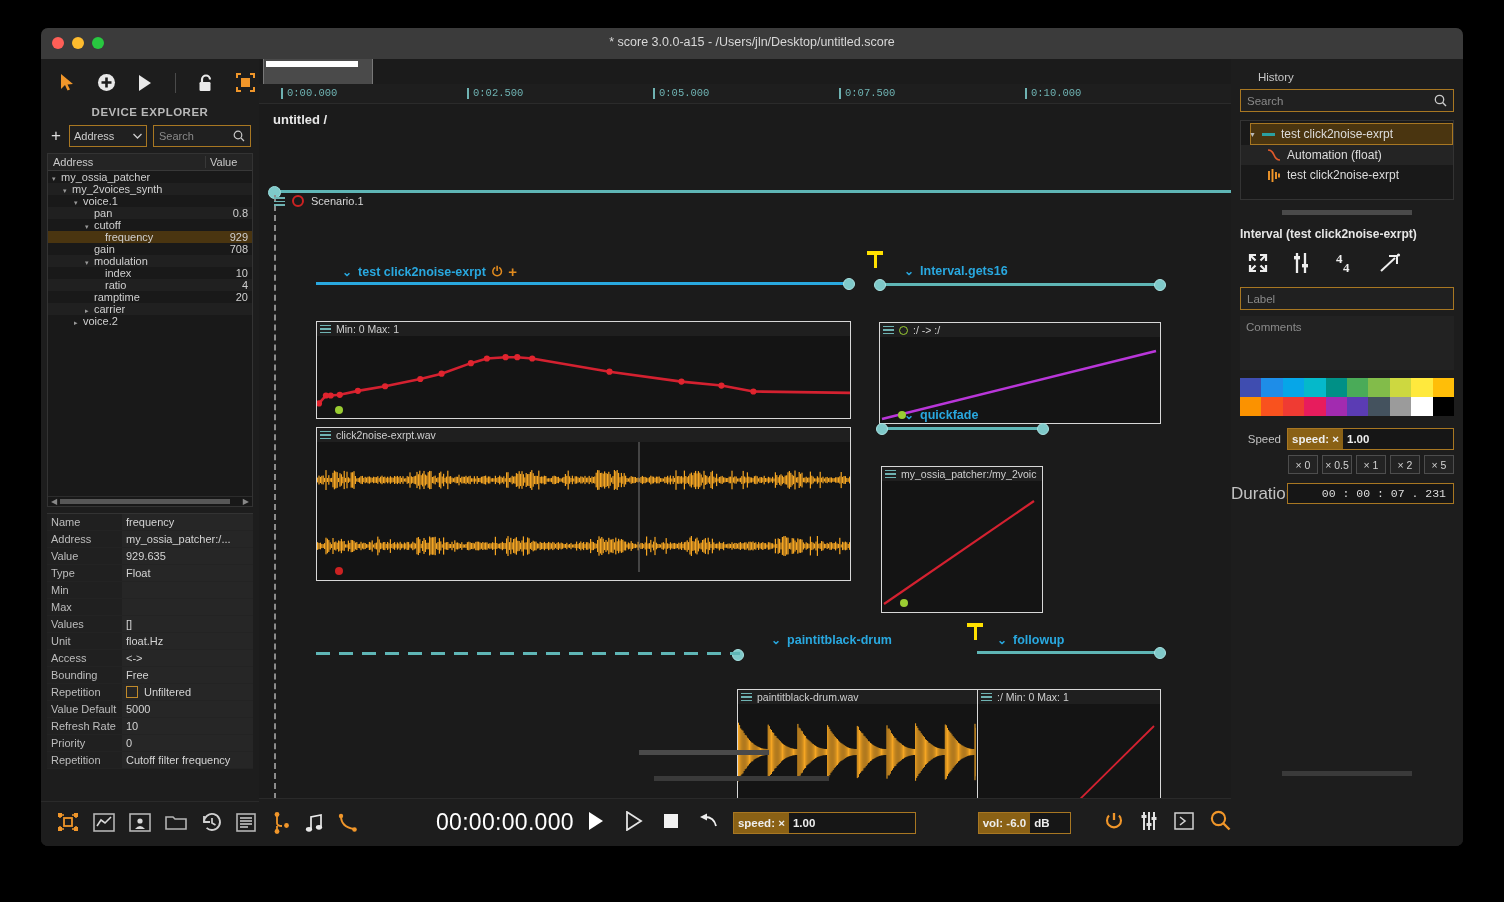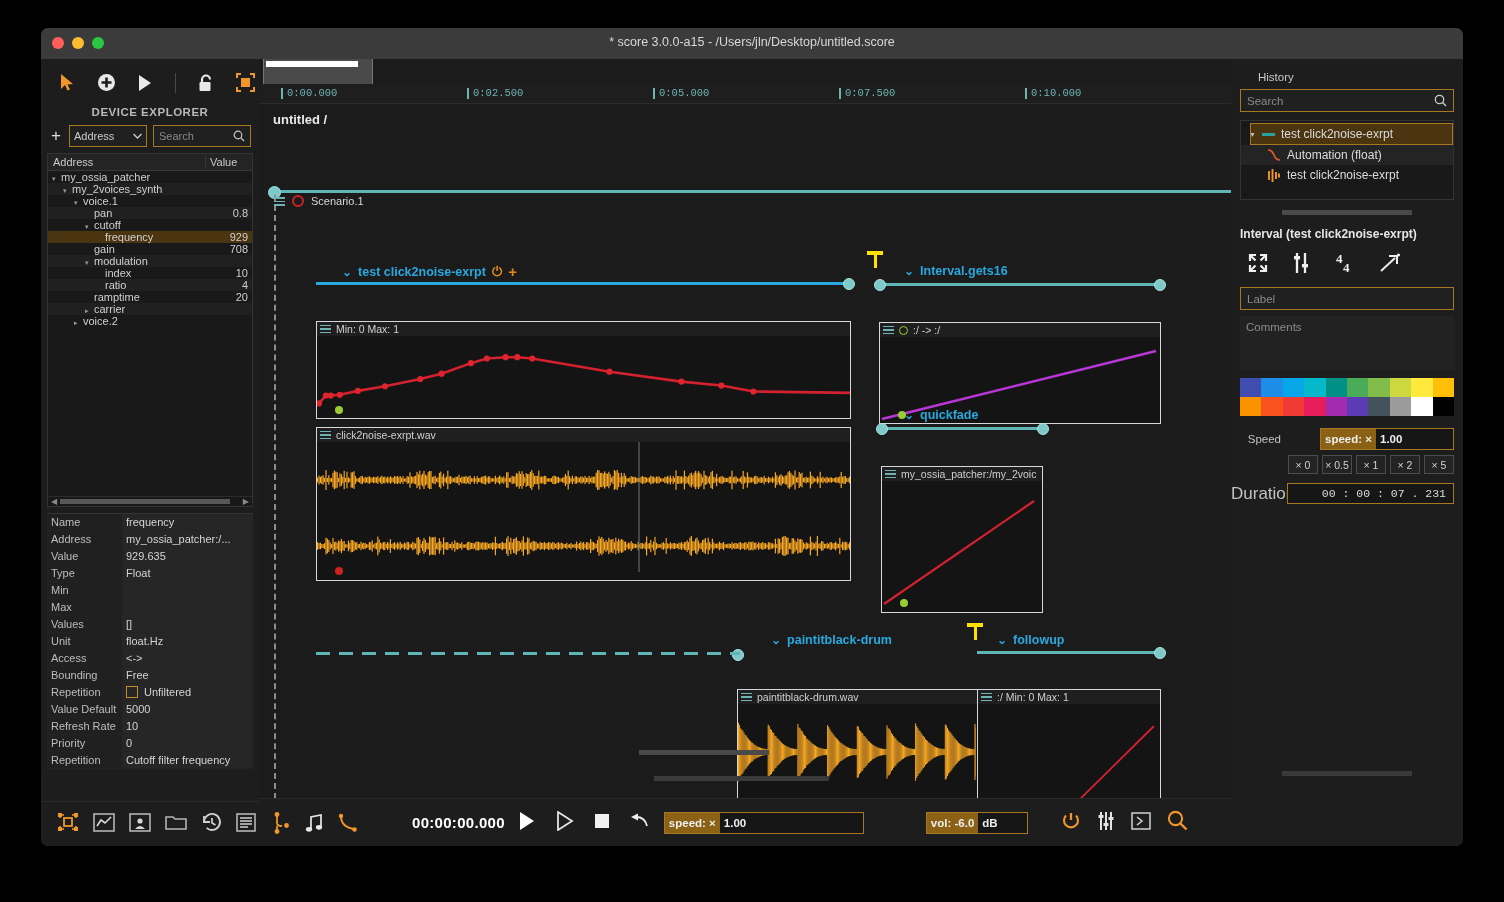--- a/index.html
+++ b/index.html
@@ -77,21 +77,21 @@
   .reddot{position:absolute;width:8px;height:8px;border-radius:50%;background:#cc2222;}
   .ocirc-sm{width:7px;height:7px;border:1.5px solid #9acd32;border-radius:50%;display:inline-block;}
 
   .marker{position:absolute;width:16px;}
   .marker .bar{height:4px;background:#ffe000;}
   .marker .stem{width:3px;height:13px;background:#ffe000;margin:0 auto;}
 
   
   .transport{position:absolute;left:218px;right:232px;bottom:0;height:47px;background:#1d1d1d;border-top:1px solid #2a2a2a;display:flex;align-items:center;}
   .tpicon{margin-left:14px;display:flex;align-items:center;}
-  .timecode{font-family:"Liberation Sans",sans-serif;font-size:15px;font-weight:bold;color:#fff;margin-left:54px;letter-spacing:.3px;}
+  .timecode{font-family:"Liberation Sans",sans-serif;font-size:23px;font-weight:normal;color:#fff;margin-left:78px;letter-spacing:.3px;}
   .playbtn{margin-left:13px;}
   .fieldbox{height:20px;border:1px solid #a87722;background:#161616;display:flex;align-items:center;font-size:11.5px;font-weight:bold;color:#eee;}
   .fieldbox .hl{background:#8a6115;height:20px;display:flex;align-items:center;padding:0 4px;}
   .fieldbox .rest{padding:0 4px;}
 
   
   .right{position:absolute;right:0;top:0;width:232px;bottom:0;background:#1d1d1d;}
   .hist-label{font-size:11.5px;color:#c6c6c6;padding:12px 0 6px 27px;}
   .rsearch{margin:0 9px;height:21px;border:1px solid #a87722;background:#202020;display:flex;align-items:center;justify-content:space-between;padding:0 6px;}
   .rsearch span{font-size:11.5px;color:#8a8a8a;}
@@ -102,21 +102,21 @@
   .hrow.sub2{padding-left:26px;}
   .dash{width:13px;height:3px;background:#2aa0a0;display:inline-block;}
   .rthumb{margin:10px auto 0;width:130px;height:5px;background:#4a4a4a;}
   .rtitle{font-size:12px;font-weight:bold;color:#e6e6e6;padding:12px 0 0 9px;}
   .ricons{display:flex;gap:22px;padding:10px 0 8px 16px;align-items:center;}
   .rlabel{margin:0 9px;height:21px;border:1px solid #a87722;background:#202020;display:flex;align-items:center;padding:0 6px;font-size:11.5px;color:#8a8a8a;}
   .rcomments{margin:6px 9px 0 9px;height:44px;background:#222;padding:5px 6px;font-size:11.5px;color:#8a8a8a;}
   .swatches{margin:8px 9px 0 9px;}
   .swrow{display:flex;height:19px;}
   .swrow div{flex:1;}
-  .speedrow{display:flex;align-items:center;margin:12px 9px 0 0;gap:33px;}
+  .speedrow{display:flex;align-items:center;margin:12px 9px 0 0;}
   .speedrow .lab{width:50px;text-align:right;font-size:11.5px;color:#c2c2c2;padding-right:6px;}
   .mults{display:flex;gap:4px;margin:5px 9px 0 57px;}
   .mult{flex:1;height:17px;border:1px solid #4d4d4d;background:#232323;display:flex;align-items:center;justify-content:center;font-size:10.5px;color:#d2d2d2;}
   .durrow{display:flex;align-items:center;margin:9px 9px 0 0;}
   .durrow .lab{width:50px;text-align:right;font-size:17px;color:#c2c2c2;padding-right:6px;}
   .durfld{flex:1;height:19px;border:1px solid #a87722;background:#161616;display:flex;align-items:center;justify-content:flex-end;padding-right:7px;font-size:11.5px;color:#ddd;font-family:"Liberation Mono",monospace;}
   .rthumb2{position:absolute;bottom:70px;left:51px;width:130px;height:5px;background:#3a3a3a;}
   .hscroll2{position:absolute;left:380px;bottom:44px;width:130px;height:5px;background:#4a4a4a;}
   .hscroll3{position:absolute;left:395px;bottom:18px;width:175px;height:5px;background:#3a3a3a;}
 </style>

